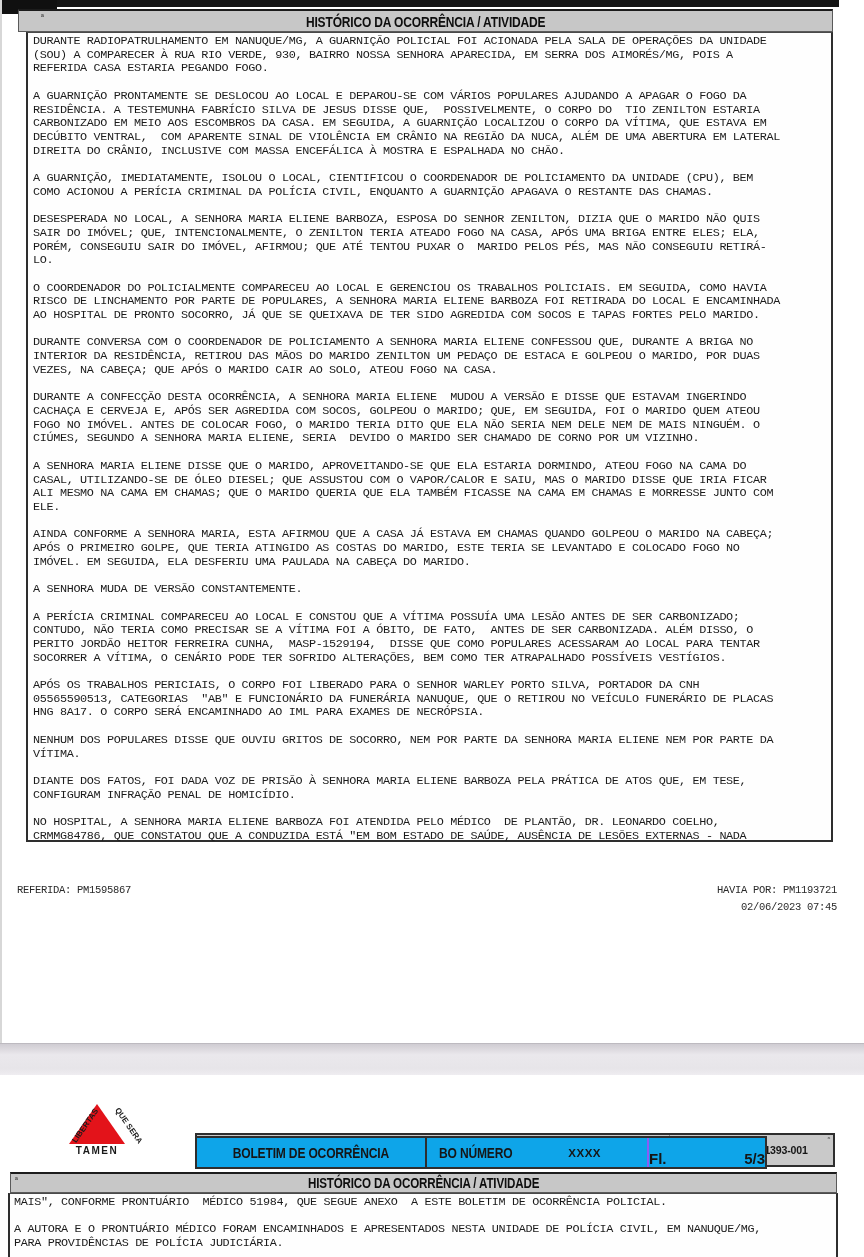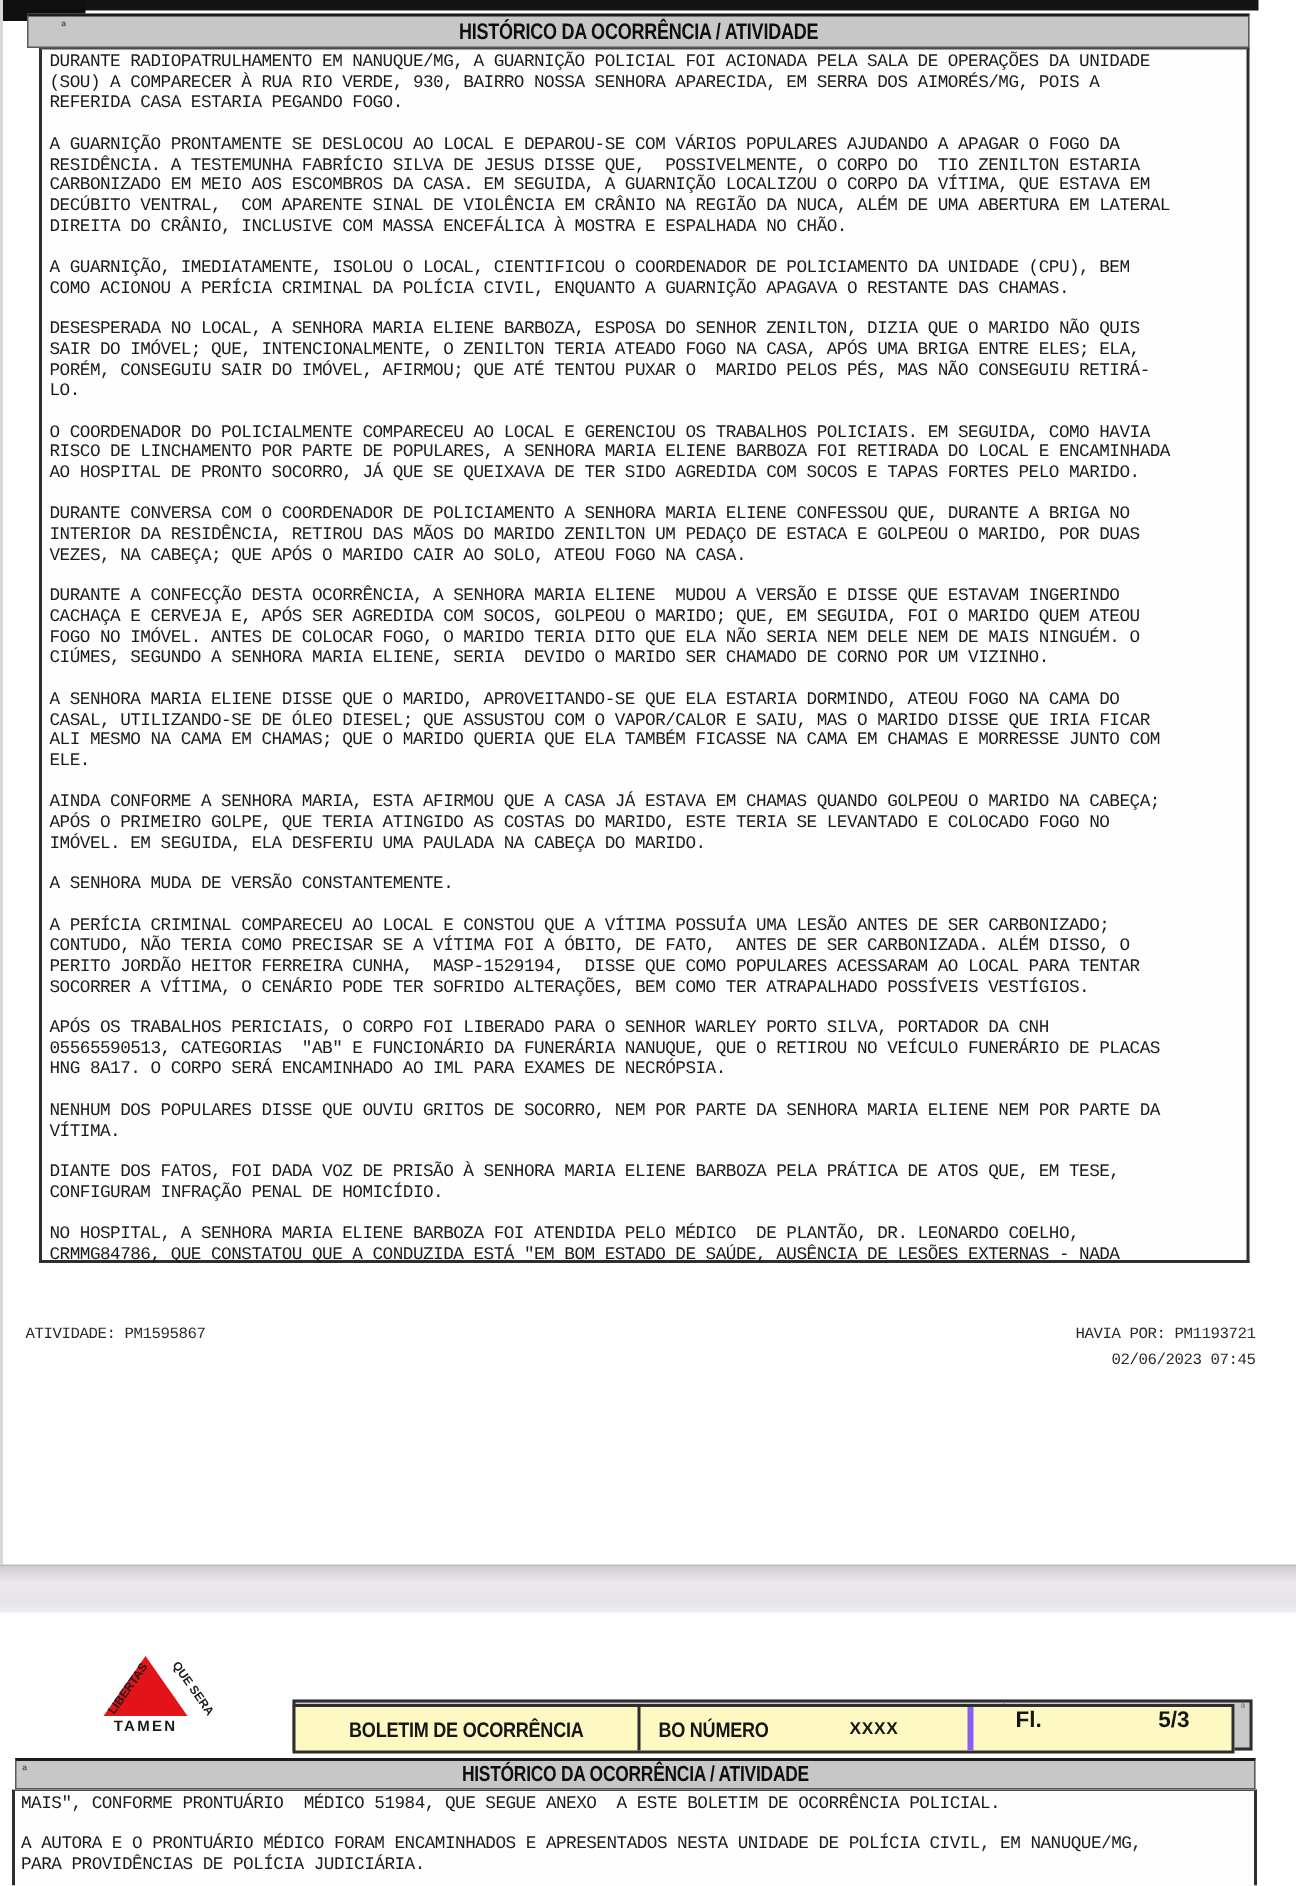--- a/index.html
+++ b/index.html
@@ -67,36 +67,36 @@
   .h-row1 .cell-sys {
     flex: 1; display: flex; align-items: center; justify-content: center;
     font-weight: bold; font-size: 13.5px; border-right: 1px solid #8f8f8f;
     overflow: hidden;
   }
   .h-row1 .cell-num {
     width: 163px; display: flex; align-items: center; justify-content: center;
     font-weight: bold; font-size: 11.5px; overflow: hidden;
   }
   .h-row2 {
-    left: 195px; top: 1136px; width: 628px; height: 33px;
-    border: 2px solid #2e2e2e; background: #fef9c3; display: flex;
+    left: 195px; top: 1136px; width: 572px; height: 33px;
+    border: 2px solid #2e2e2e; background: #0ea5e9; display: flex;
   }
   .h-row2 .cell-bol {
     width: 228px; display: flex; align-items: center; justify-content: center;
     font-weight: bold; font-size: 14px; border-right: 2px solid #2e2e2e; overflow: hidden;
   }
   .h-row2 .cell-bonum {
     flex: 1; display: flex; align-items: center; padding-left: 12px;
     font-weight: bold; font-size: 14px; overflow: hidden;
   }
   .h-row2 .cell-bonum .xxxx { margin-left: auto; margin-right: 46px; font-size: 11.5px; letter-spacing: 0.5px; }
   .h-row2 .cell-fl {
-    width: 116px; border-left: 4px solid #8b5cf6;
-    display: flex; align-items: flex-start; justify-content: space-between;
-    padding: 0 28px; font-weight: bold; font-size: 15px;
+    width: 116px; border-left: 2px solid #8b5cf6;
+    display: flex; align-items: flex-end; justify-content: space-between;
+    padding: 0 0; font-weight: bold; font-size: 15px;
   }
   .row1-mark { position: absolute; right: 3px; top: 0px; font-size: 7px; color: #555; }
 
   .p2-titlebar { left: 10px; top: 1172px; width: 827px; height: 21px; font-size: 14.5px; }
   .p2-bodybox {
     left: 8px; top: 1193px; width: 830px; height: 64px;
     border: 2px solid #2e2e2e; border-bottom: none; border-top: 1px solid #4a4a4a;
     background: #fefefe; padding: 2px 2px 0 4px;
   }
 
@@ -170,21 +170,21 @@
 NENHUM DOS POPULARES DISSE QUE OUVIU GRITOS DE SOCORRO, NEM POR PARTE DA SENHORA MARIA ELIENE NEM POR PARTE DA
 VÍTIMA.
 
 DIANTE DOS FATOS, FOI DADA VOZ DE PRISÃO À SENHORA MARIA ELIENE BARBOZA PELA PRÁTICA DE ATOS QUE, EM TESE,
 CONFIGURAM INFRAÇÃO PENAL DE HOMICÍDIO.
 
 NO HOSPITAL, A SENHORA MARIA ELIENE BARBOZA FOI ATENDIDA PELO MÉDICO  DE PLANTÃO, DR. LEONARDO COELHO,
 CRMMG84786, QUE CONSTATOU QUE A CONDUZIDA ESTÁ "EM BOM ESTADO DE SAÚDE, AUSÊNCIA DE LESÕES EXTERNAS - NADA</div>
 </div>
 
-<div class="abs footer-text digitador">ATIVIDADE: PM1595867</div>
+<div class="abs footer-text digitador">REFERIDA: PM1595867</div>
 <div class="abs footer-text gerado">HAVIA POR: PM1193721</div>
 <div class="abs footer-text gendate">02/06/2023 07:45</div>
 
 <div class="abs separator-band"></div>
 
 <div class="abs logo-wrap">
   <svg width="98" height="64" viewBox="0 0 98 64">
     <polygon points="49,6 21,46 77,46" fill="#e3131a"></polygon>
     <text x="18" y="38" transform="rotate(-55 30 32)" font-size="8" font-weight="bold" fill="#1a1a1a" font-family="Liberation Sans, sans-serif">LIBERTAS</text>
     <text x="50" y="20" transform="rotate(55 66 32)" font-size="8" font-weight="bold" fill="#1a1a1a" font-family="Liberation Sans, sans-serif">QUE SERA</text>

